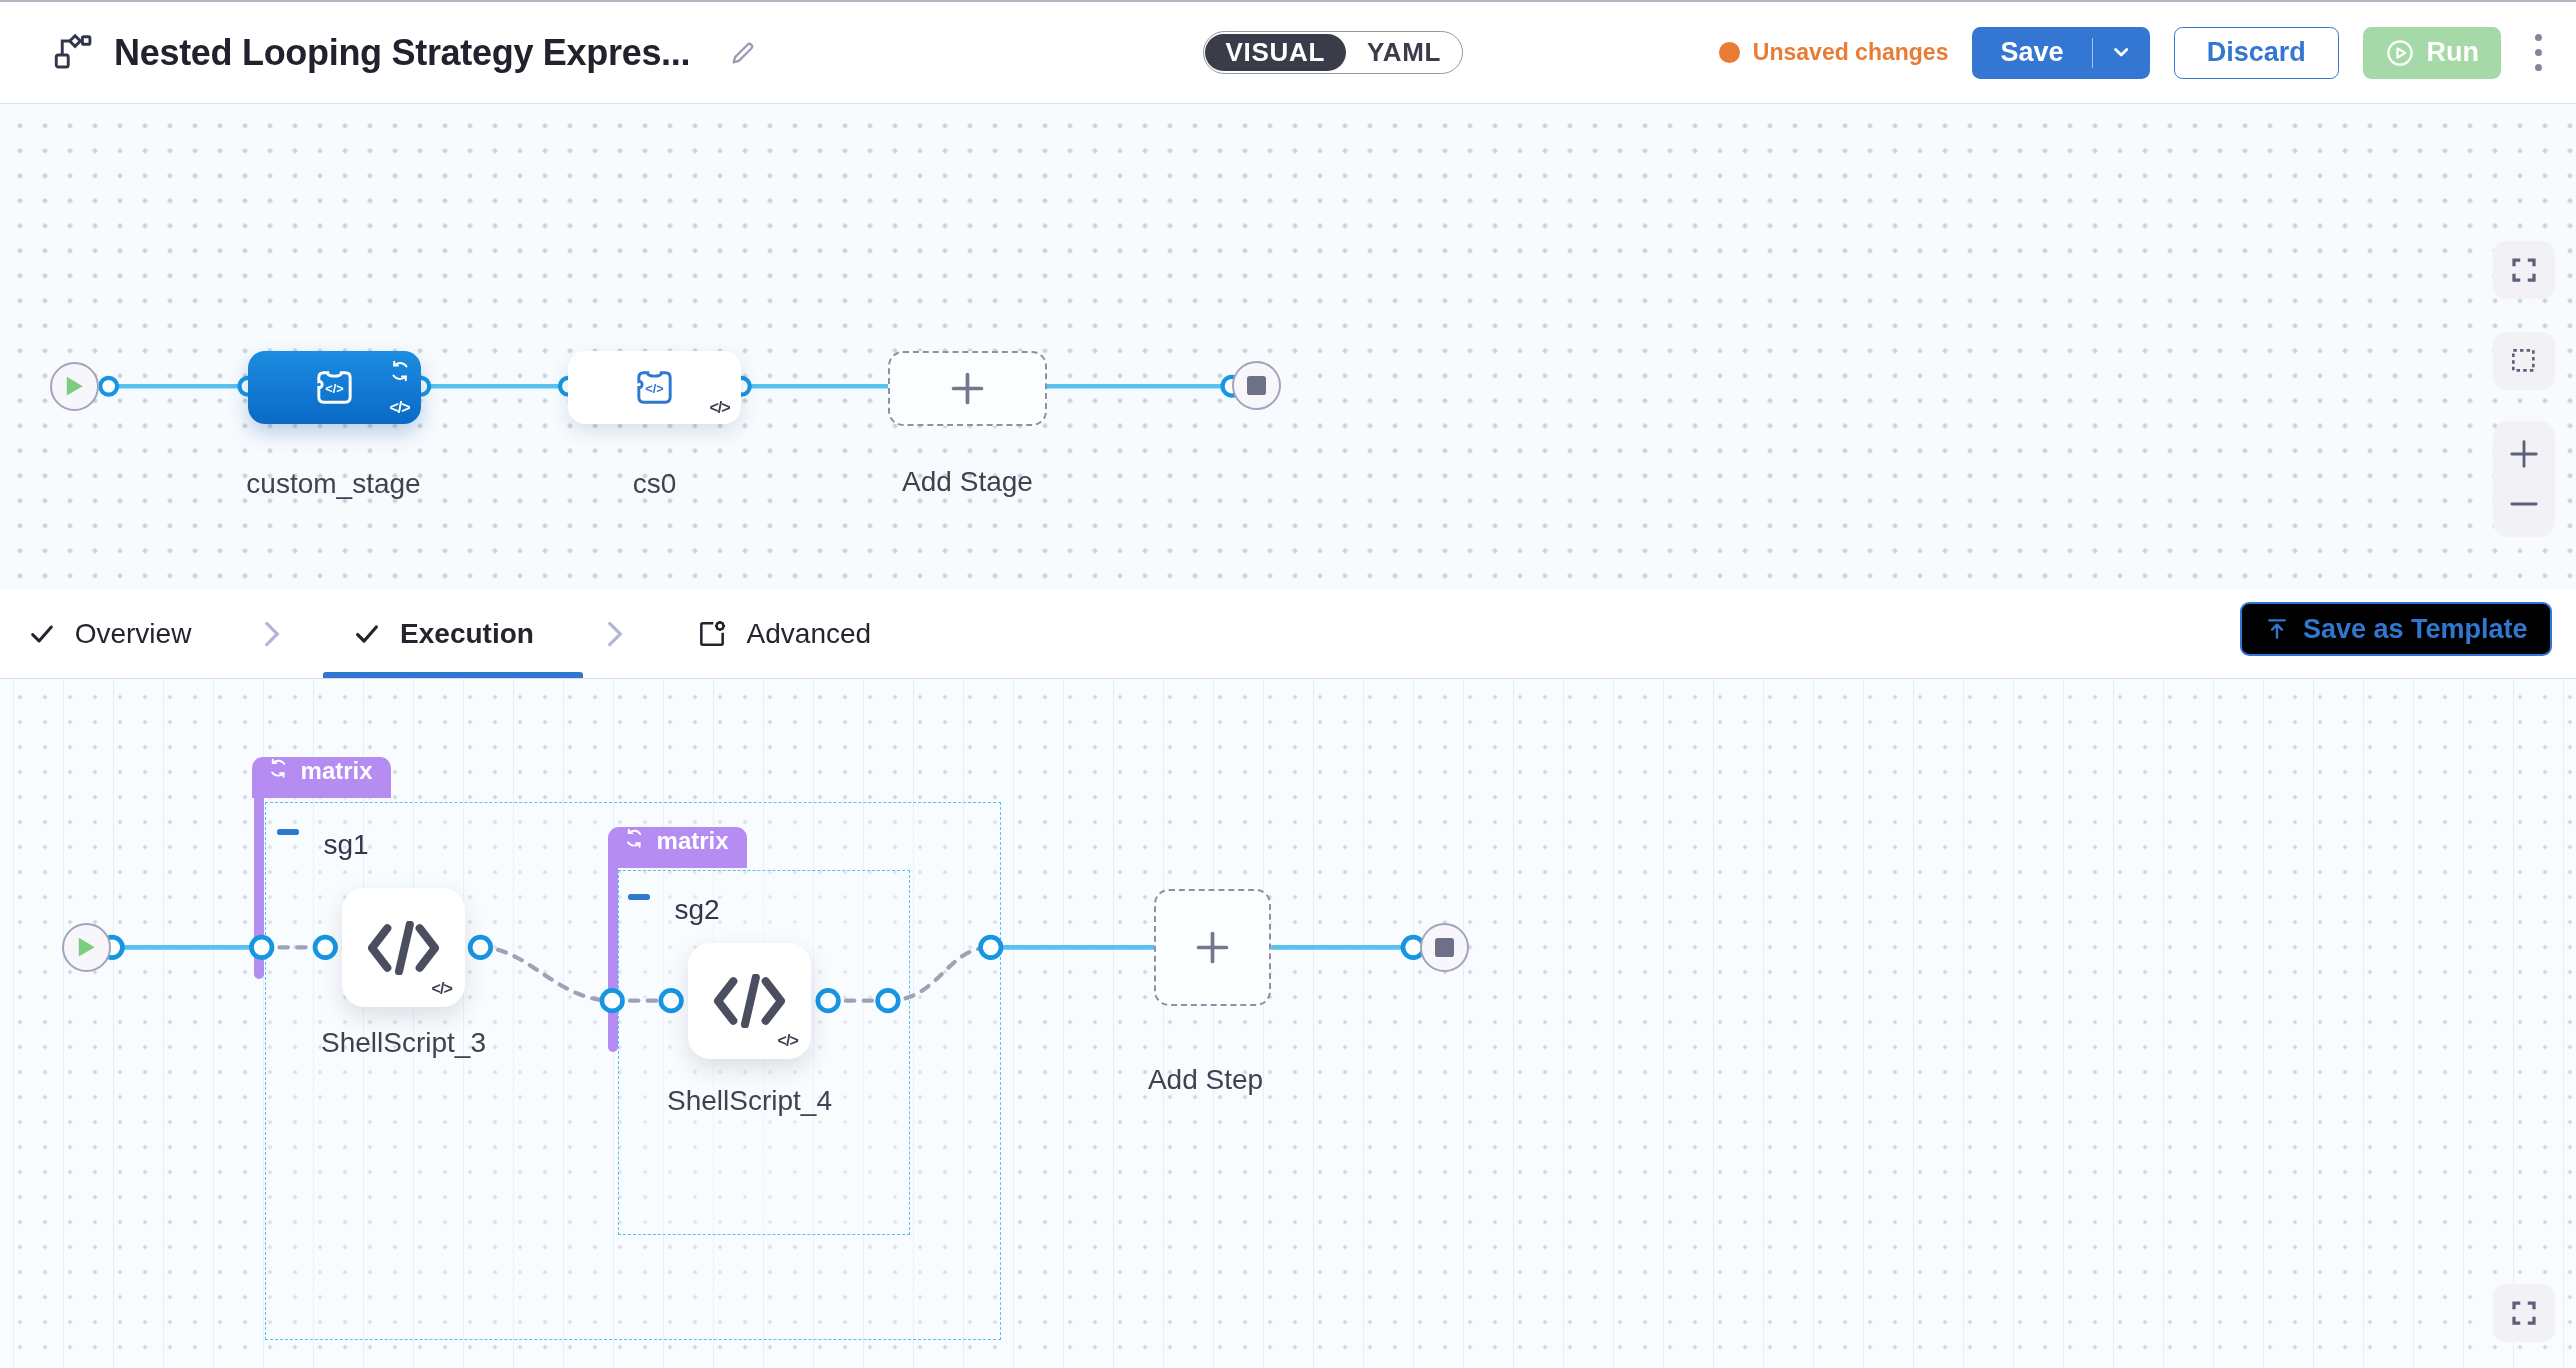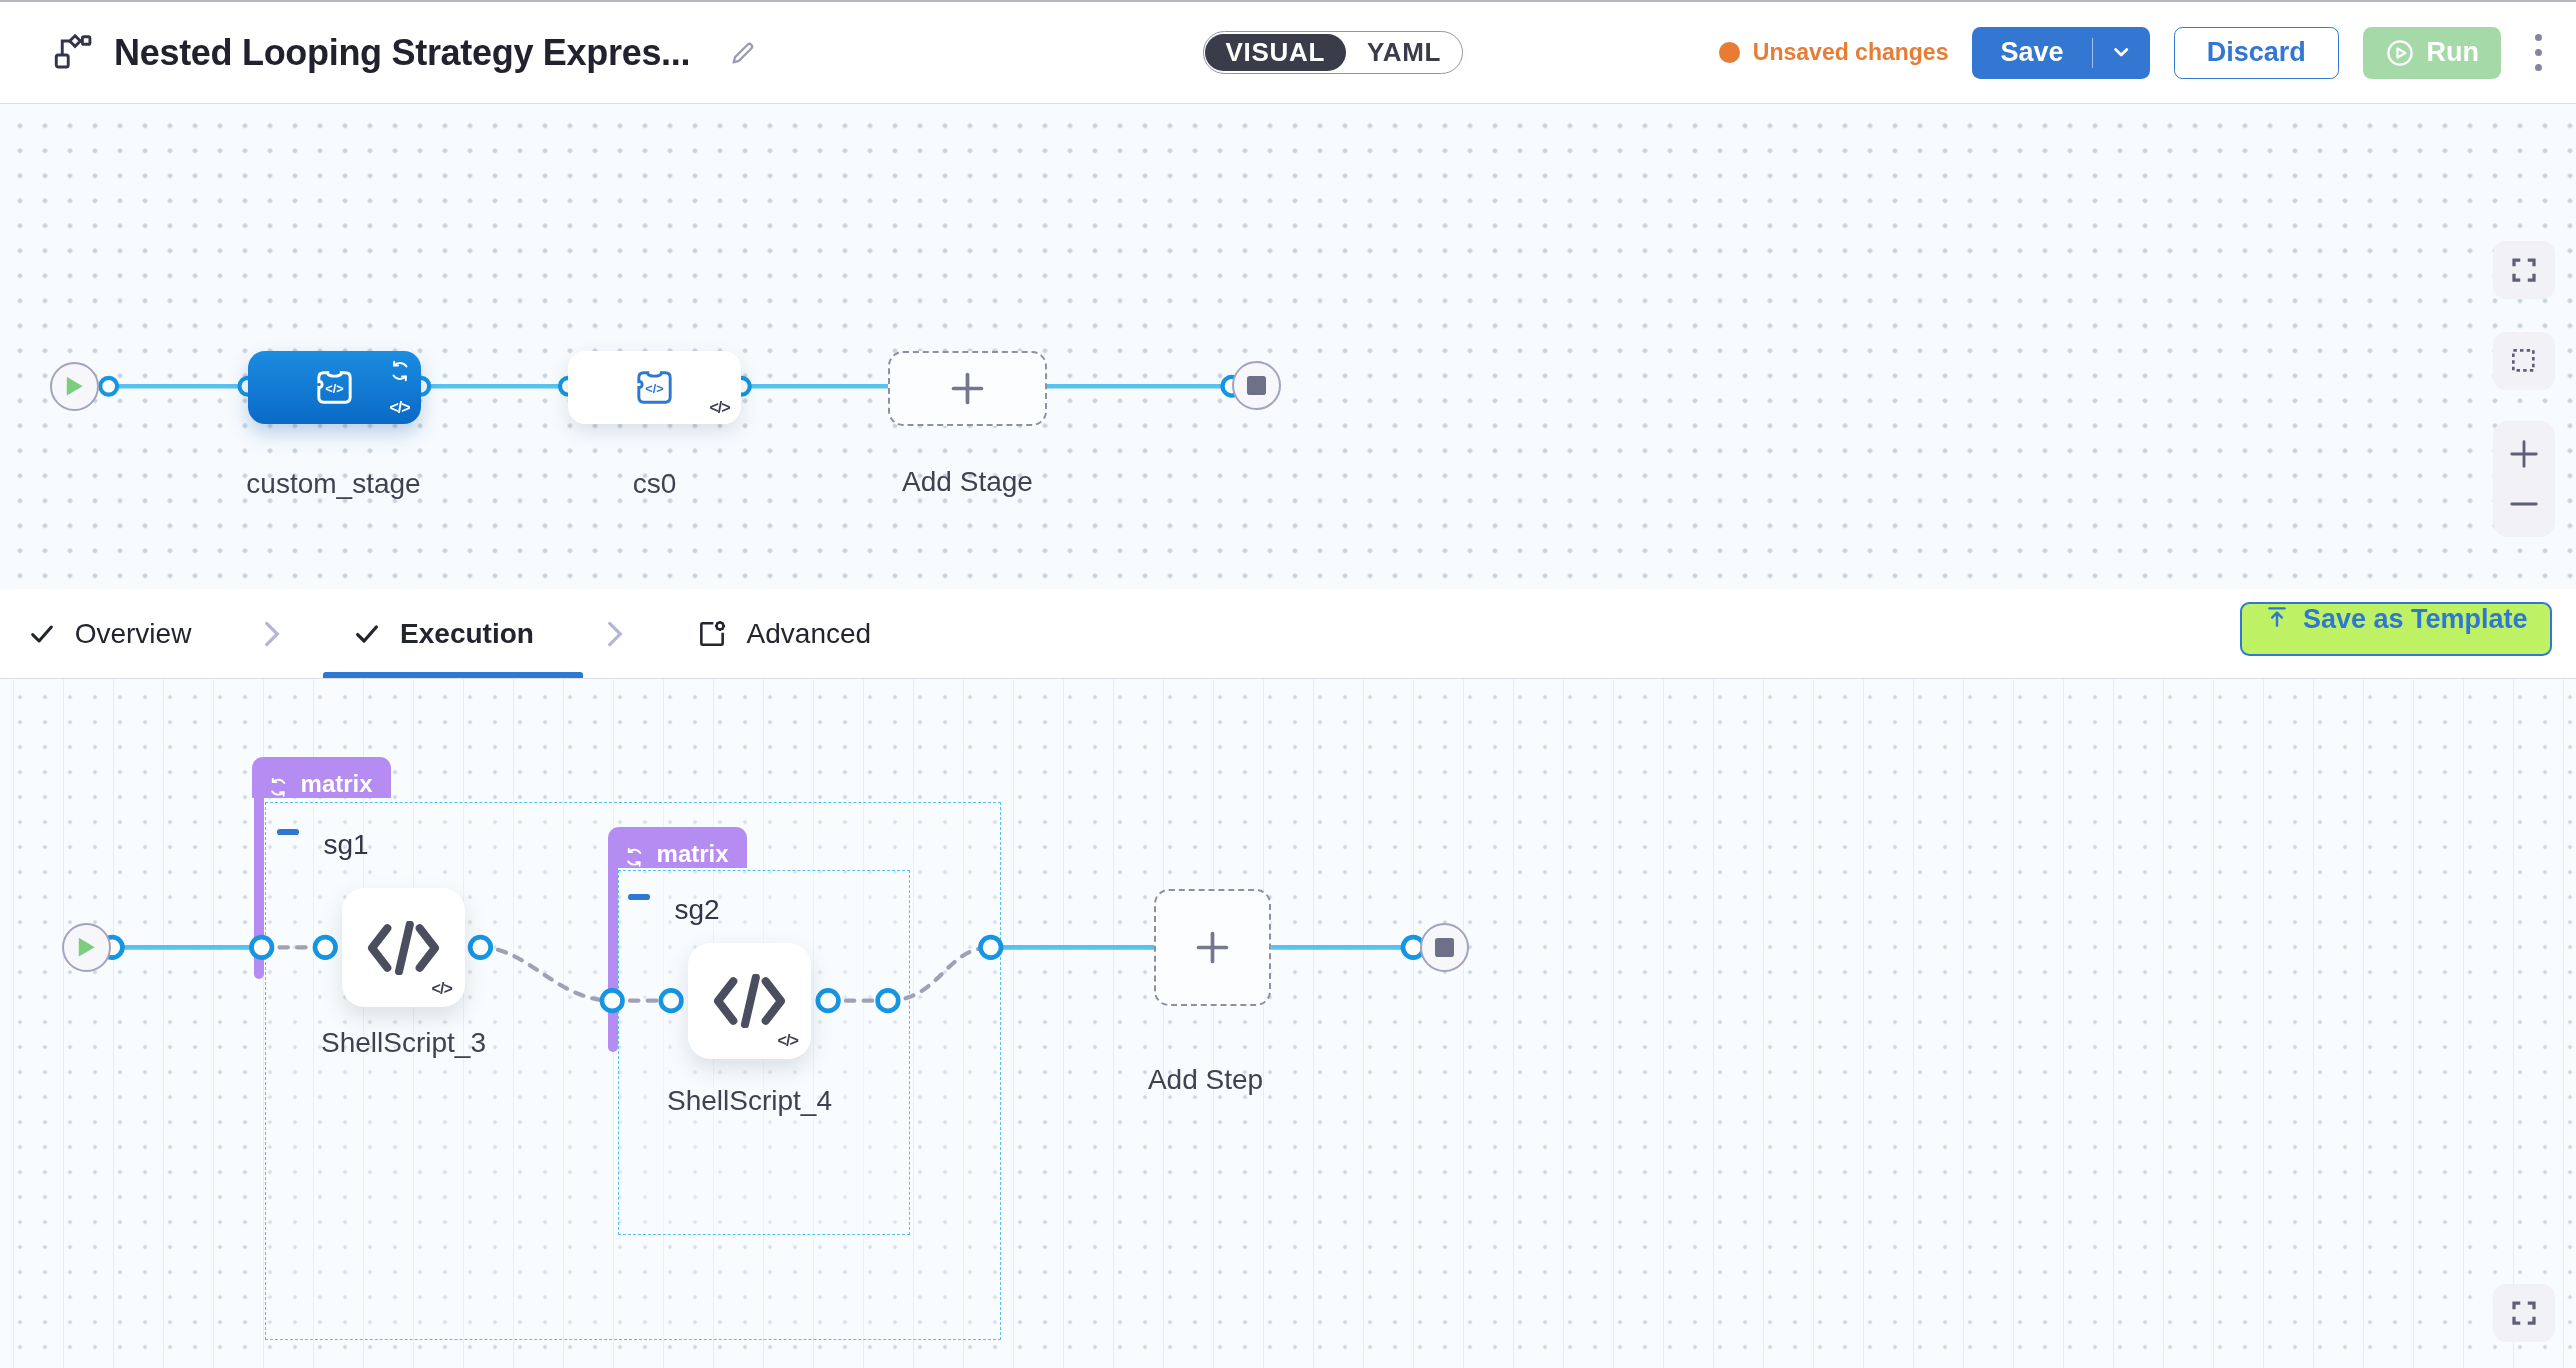--- a/index.html
+++ b/index.html
@@ -48,23 +48,23 @@
   .canvas-btn{width:62px;height:58px;border-radius:13px;background:#f1f1f6;display:flex;align-items:center;justify-content:center;cursor:pointer;}
   .zoom-pill{width:62px;height:116px;border-radius:15px;background:#f1f1f6;display:flex;flex-direction:column;align-items:center;justify-content:space-around;padding:7.5px 0;box-sizing:border-box;}
   .zoom-half{width:100%;height:50%;display:flex;align-items:center;justify-content:center;cursor:pointer;}
   
   .tabbar{position:absolute;left:0;top:589px;width:2576px;height:90px;background:#fff;border-bottom:0.9px solid #dcdde8;box-sizing:border-box;display:flex;align-items:center;padding:0 28px;}
   .tab{display:flex;align-items:center;gap:18.7px;height:100%;cursor:pointer;}
   .tab-label{font-size:28px;color:#22242e;}
   .tab-label.active{font-weight:700;}
   .tab-sep{margin:0 69px;display:flex;align-items:center;}
   .tab-underline{position:absolute;left:323px;bottom:0;width:260px;height:6.5px;background:#2f78d2;border-radius:2.8px 2.8px 0 0;}
-  .btn-template{position:absolute;right:24px;top:13px;height:54px;border:2.3px solid #2f78d2;border-radius:9.3px;background:#bef264;color:#2f78d2;font-size:27px;font-weight:700;display:flex;align-items:flex-start;gap:13px;padding:0 22.4px;box-sizing:border-box;cursor:pointer;}
-  
-  .matrix-badge{height:41px;border-radius:11.2px 11.2px 0 0;background:#b48cf2;color:#fff;display:flex;align-items:flex-end;gap:11.2px;padding:0 18.7px 0 15px;font-size:24px;font-weight:700;box-sizing:border-box;}
+  .btn-template{position:absolute;right:24px;top:13px;height:54px;border:2.3px solid #2f78d2;border-radius:9.3px;background:#000000;color:#2f78d2;font-size:27px;font-weight:700;display:flex;align-items:center;gap:13px;padding:0 22.4px;box-sizing:border-box;cursor:pointer;}
+  
+  .matrix-badge{height:41px;border-radius:11.2px 11.2px 0 0;background:#b48cf2;color:#fff;display:flex;align-items:flex-start;gap:11.2px;padding:0 18.7px 0 15px;font-size:24px;font-weight:700;box-sizing:border-box;}
   .matrix-bar{width:10.3px;background:#b48cf2;border-radius:0 0 6.5px 6.5px;}
   .loop-group{border:1.9px dashed #55c1ee;box-sizing:border-box;background:rgba(250,253,255,.25);}
   .sg-label{display:flex;align-items:flex-start;gap:24px;}
   .sg-dash{width:22.4px;height:5.6px;border-radius:2.8px;background:#2f78d2;}
   .sg-name{font-size:28px;color:#33364a;font-weight:500;}
 </style>
 </head>
 <body>
 
 <div class="header">

